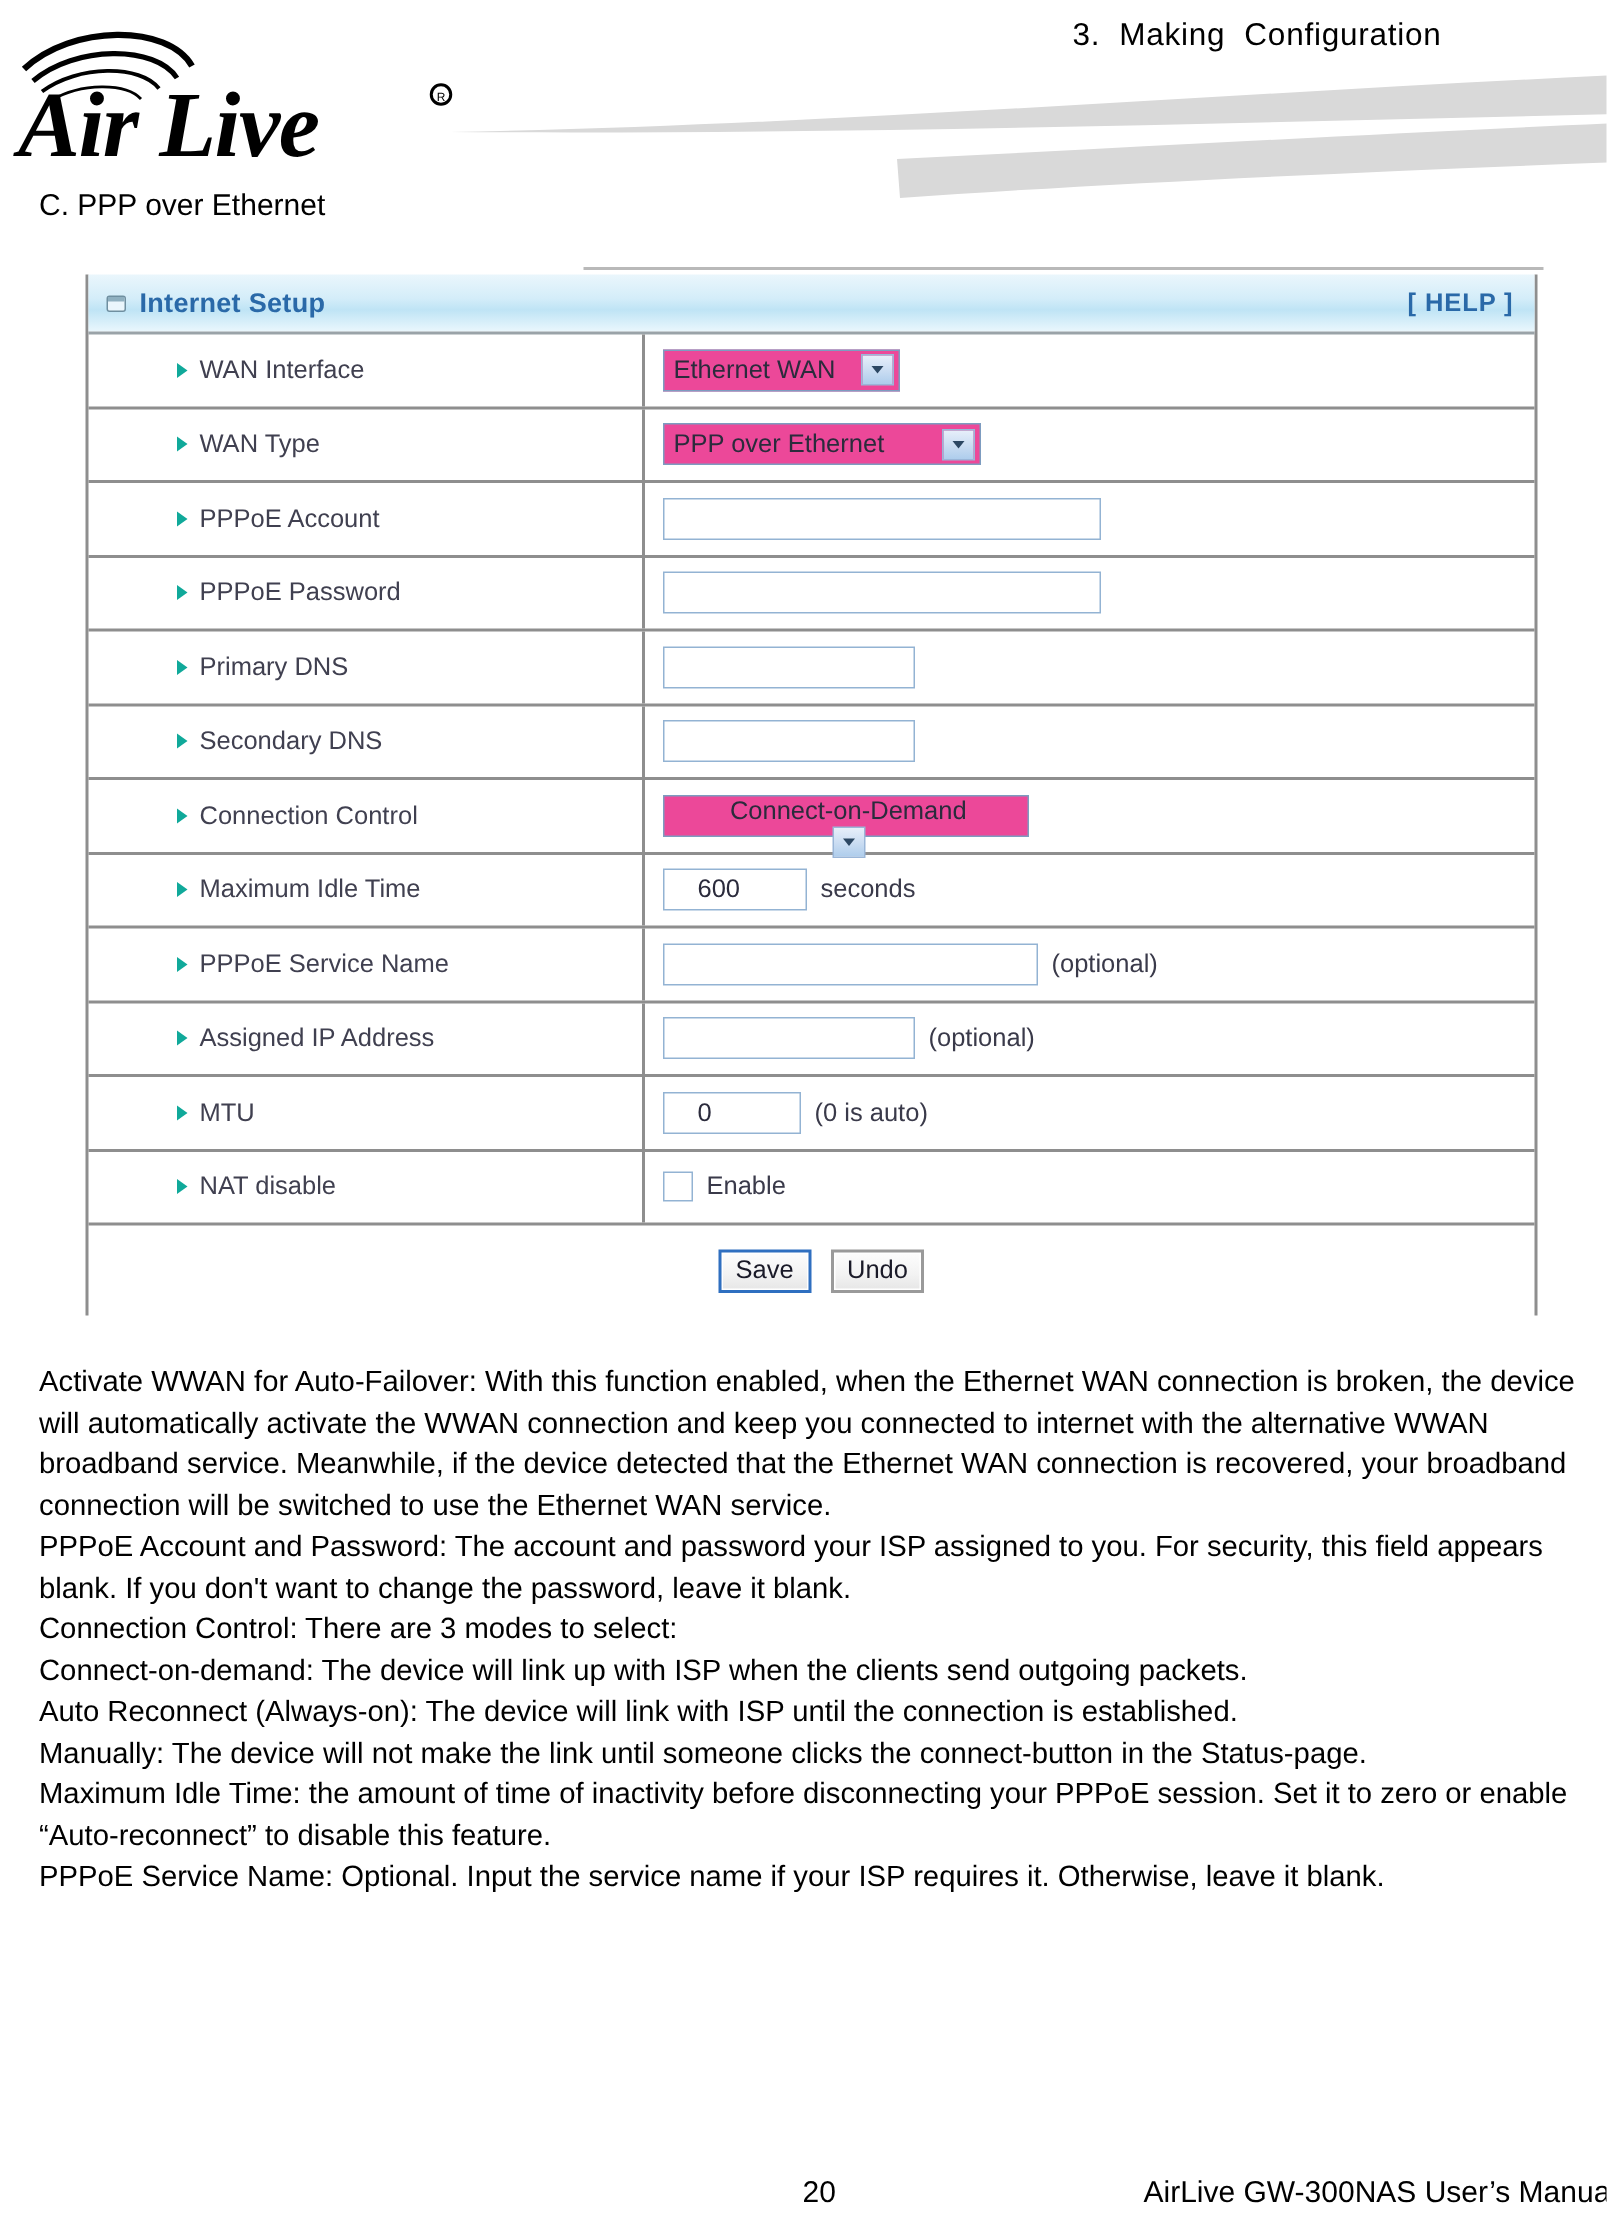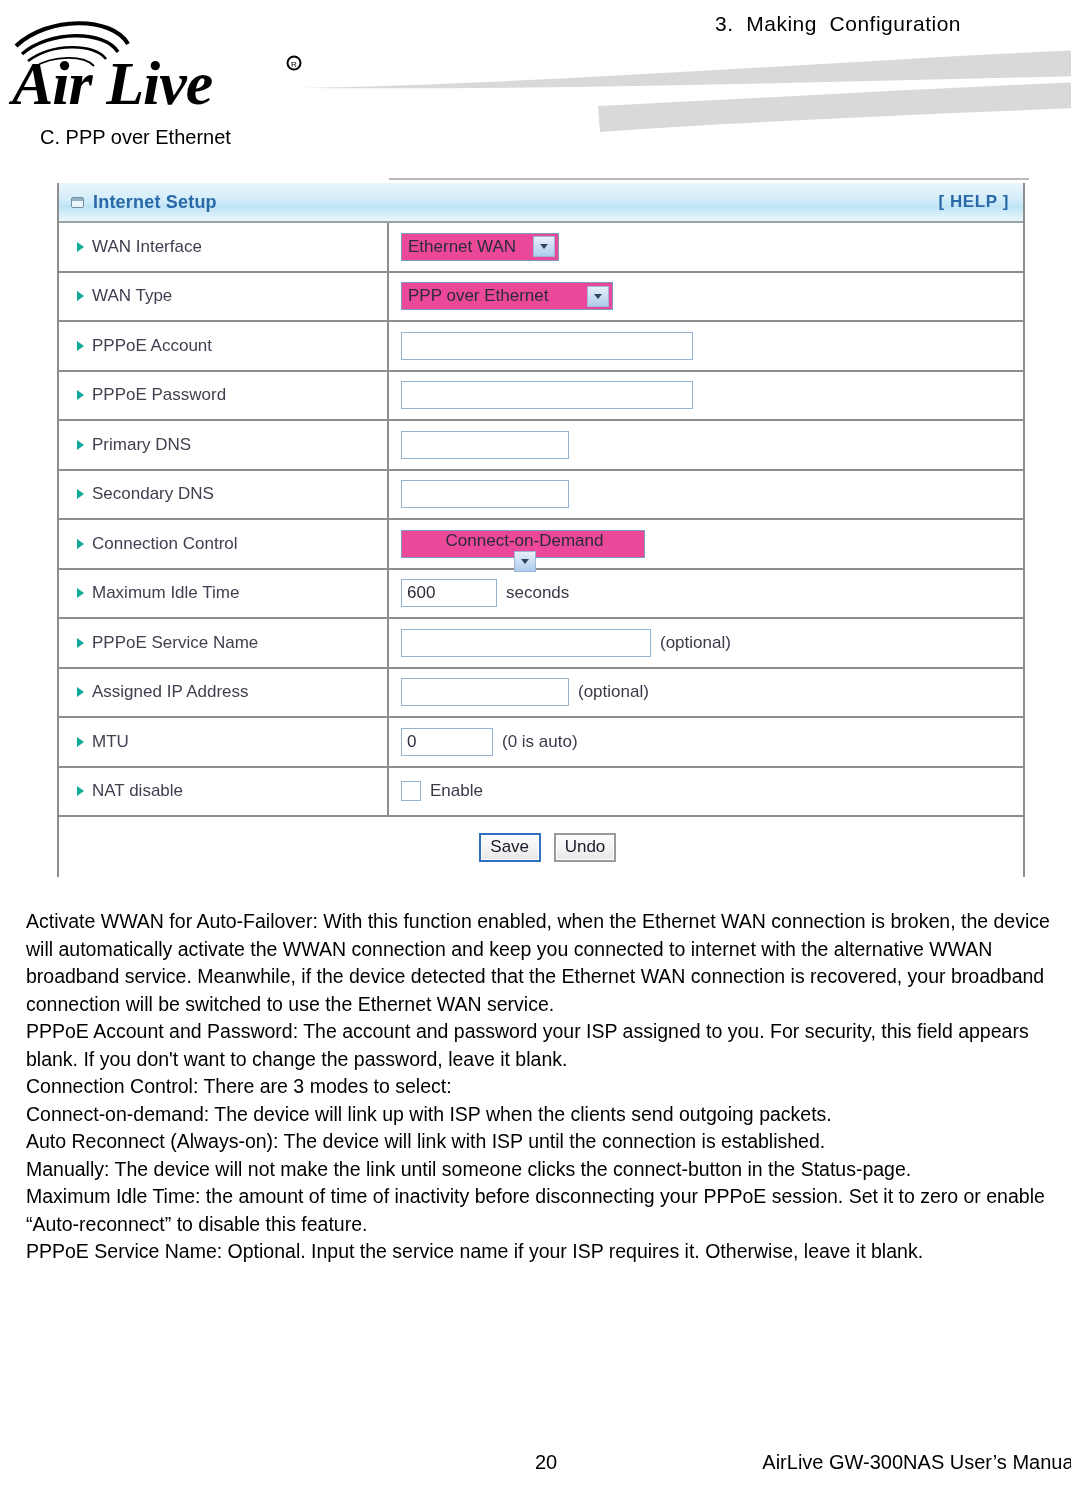--- a/index.html
+++ b/index.html
@@ -46,21 +46,21 @@
     left: 300px;
     top: 38px;
     width: 780px;
     height: 82px;
     overflow: hidden;
   }
 
   
   .section-caption {
     position: absolute;
-    left: 40px;
+    left: 26px;
     top: 126px;
     font-size: 20px;
     color: #000;
   }
 
   
   .panel {
     position: absolute;
     left: 57px;
     top: 183px;
@@ -138,20 +138,21 @@
   .cell-label {
     width: 330px;
     flex: none;
     display: flex;
     align-items: center;
     gap: 8px;
     padding-left: 18px;
     box-sizing: border-box;
     height: 100%;
     border-right: 2px solid #8e8e8e;
+    margin-left: 41px;
   }
   .tri {
     width: 0; height: 0;
     border-left: 7px solid #10a99a;
     border-top: 5px solid transparent;
     border-bottom: 5px solid transparent;
     flex: none;
   }
   .lbl {
     font-size: 17px;
@@ -202,21 +203,21 @@
     border-top: 5px solid #2c4763;
   }
 
   .txt {
     height: 28px;
     border: 1.5px solid #93b3d3;
     background: #fff;
     box-sizing: border-box;
     font-size: 17px;
     color: #2b2b3c;
-    padding: 0 5px;
+    padding: 0 22px;
     line-height: 25px;
     font-family: "Liberation Sans", sans-serif;
     display: inline-block;
   }
   .txt.w-account { width: 292px; }
   .txt.w-dns     { width: 168px; }
   .txt.w-idle    { width: 96px; }
   .txt.w-service { width: 250px; }
   .txt.w-assigned{ width: 168px; }
   .txt.w-mtu     { width: 92px; }

